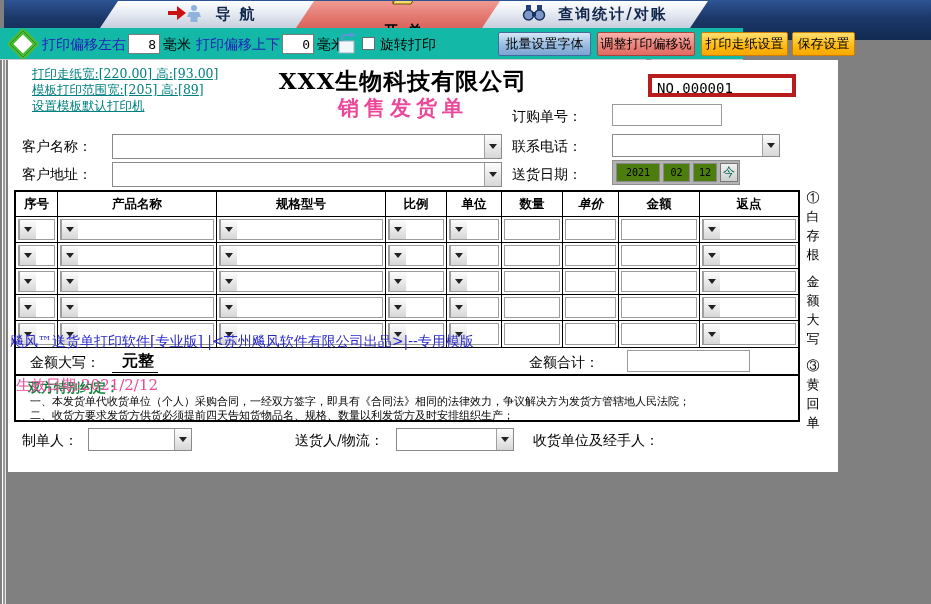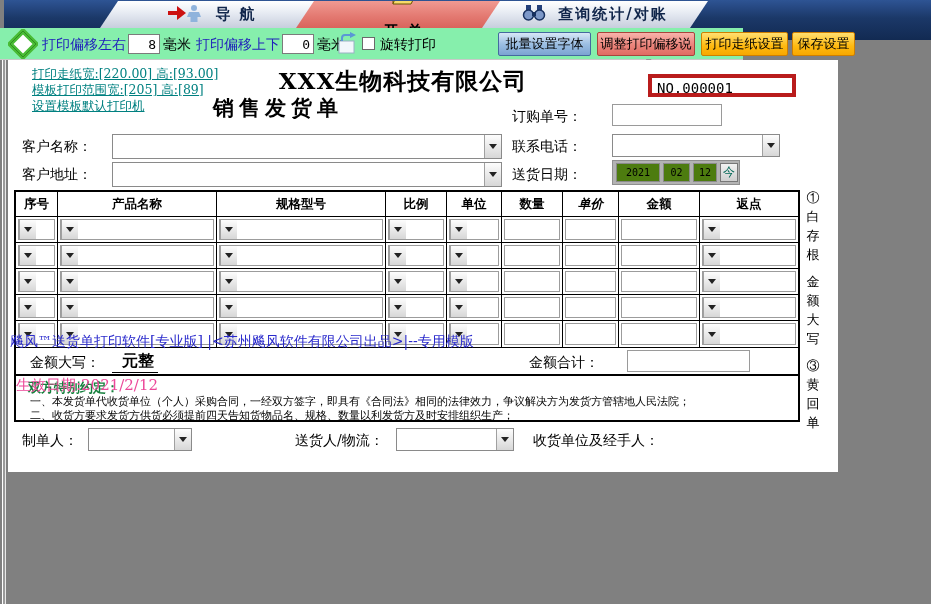--- a/index.html
+++ b/index.html
@@ -13,21 +13,21 @@
          gap:12px; clip-path:polygon(18px 0%, 100% 0%, calc(100% - 18px) 100%, 0% 100%);
          font-size:15px; font-weight:bold; letter-spacing:2px; }
   .tab-inactive { background:linear-gradient(180deg,#ffffff 0%, #e9edf4 40%, #c7cedd 100%); color:#10254a; }
   .tab-active   { background:linear-gradient(180deg,#f09a92 0%, #e47a72 55%, #d9645c 100%); color:#000; }
   .tab-nav   { left:96px;  width:224px; }
   .tab-open  { left:292px; width:216px;flex-direction:column; }
   .tab-query { left:478px; width:226px; }
 
   
   .toolbar { position:absolute; left:0; top:28px; width:743px; height:32px;
-             background:#86efac; border-bottom:1px solid #c9c9c9; }
+             background:#14b8a6; border-bottom:1px solid #c9c9c9; }
   .tb-label-blue { position:absolute; top:8px; font-size:14px; color:#2222bb; }
   .tb-label-blk  { position:absolute; top:8px; font-size:14px; color:#000; }
   .tb-input { position:absolute; top:6px; width:32px; height:20px; border:1px solid #7b7b7b;
               background:#fff; font-size:13px; text-align:right; padding-right:3px; font-family:"DejaVu Sans Mono",monospace; }
   .tb-check { position:absolute; left:362px; top:9px; width:13px; height:13px; border:1px solid #6a6a6a; background:#fff; }
   .tb-btn { position:absolute; top:4px; height:24px; font-size:13px; color:#000; text-align:center;
             line-height:22px; border-radius:2px; cursor:pointer; }
   .btn-blue   { left:498px; width:93px; background:linear-gradient(180deg,#d8e7f6 0%, #9cbfe3 50%, #7ba4d2 100%); border:1px solid #44699f; }
   .btn-red    { left:597px; width:98px; background:linear-gradient(180deg,#f7b3ab 0%, #ec847b 55%, #e06b62 100%); border:1px solid #a8443c; }
   .btn-orange { left:701px; width:87px; background:linear-gradient(180deg,#ffdf70 0%, #ffb90f 60%, #f7a800 100%); border:1px solid #cf7f00; }
@@ -39,21 +39,21 @@
                 background:linear-gradient(90deg,#808080 0 2px,#ffffff 2px 3px,#9a9a9a 3px 5px,#e8e8e8 5px 6px,#808080 6px 8px); }
 
   
   .page { position:absolute; left:8px; top:60px; width:830px; height:412px; background:#fff;
           font-family:"DejaVu Serif", serif; }
 
   .tpl-link { display:block; font-size:12.5px; color:#008080; text-decoration:underline; line-height:16px; white-space:nowrap; cursor:pointer;margin-left:18px; }
   .tpl-links { position:absolute; left:6px; top:6px; }
 
   .company   { position:absolute; left:205px; top:6px;  width:380px; text-align:center; font-size:23px; font-weight:bold; letter-spacing:1px; color:#000; }
-  .doc-title { position:absolute; left:205px; top:34px; width:380px; text-align:left; font-size:21px; font-weight:bold; letter-spacing:5px; color:#000000; }
+  .doc-title { position:absolute; left:205px; top:34px; width:380px; text-align:center; font-size:21px; font-weight:bold; letter-spacing:5px; color:#ec4899; }
 
   .no-box { position:absolute; left:640px; top:14px; width:148px; height:23px; border:4px solid #b91c1c;
             font-family:"DejaVu Sans Mono",monospace; font-size:14px; line-height:21px; padding-left:5px; }
 
   .fld-label { position:absolute; font-size:14px; color:#000; white-space:nowrap; }
   .txt-input { position:absolute; background:#fff; border:1px solid #9a9a9a; }
 
   .combo { position:absolute; background:#fff; border:1px solid #8a8a8a; display:flex; }
   .combo .fill { flex:1; }
   .dd { width:17px; background:linear-gradient(180deg,#fdfdfd,#d7d7d7); border-left:1px solid #a0a0a0;

